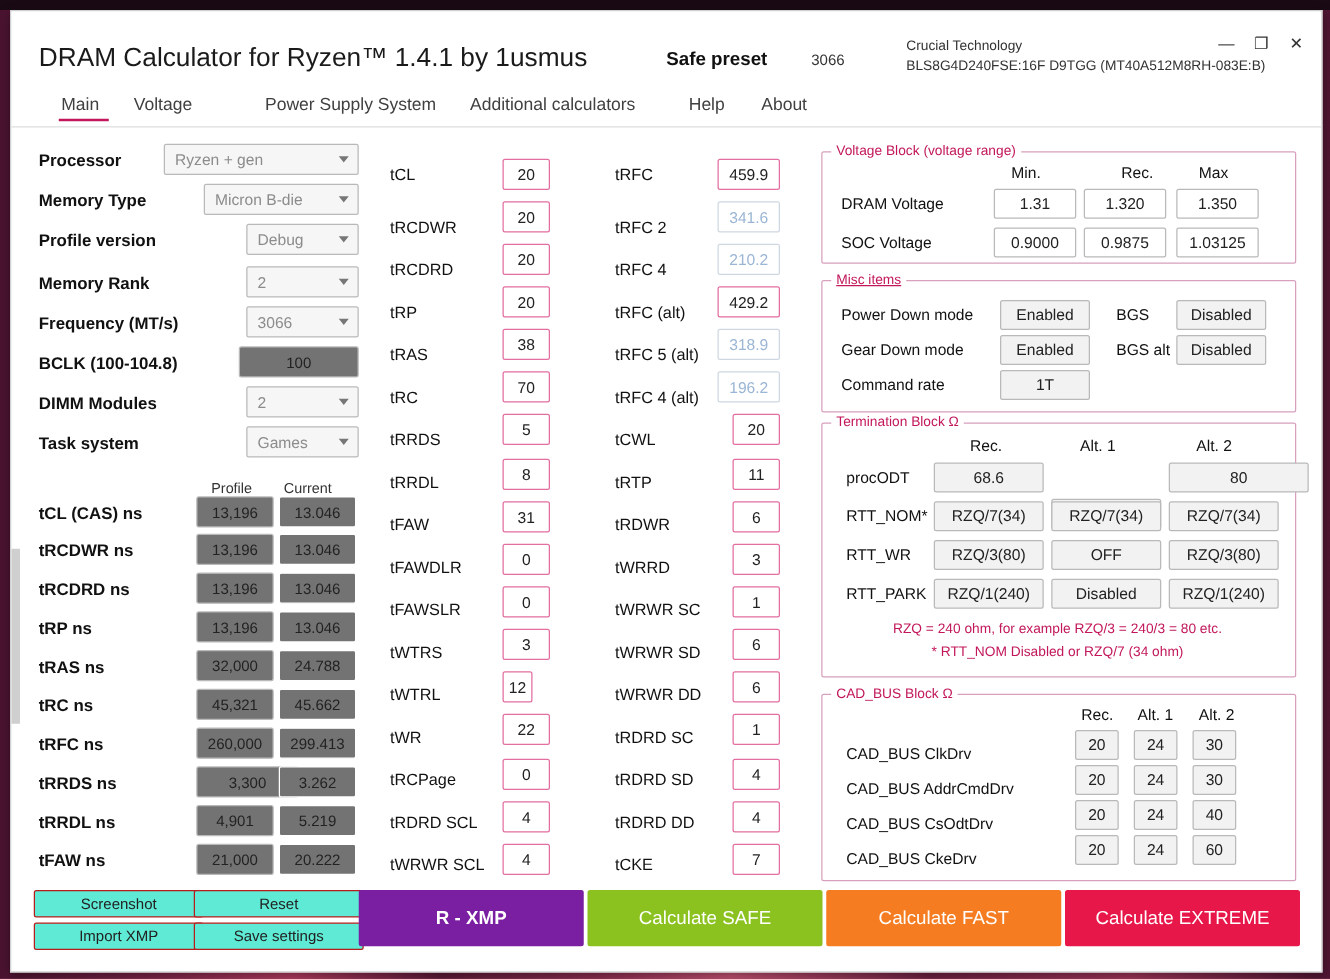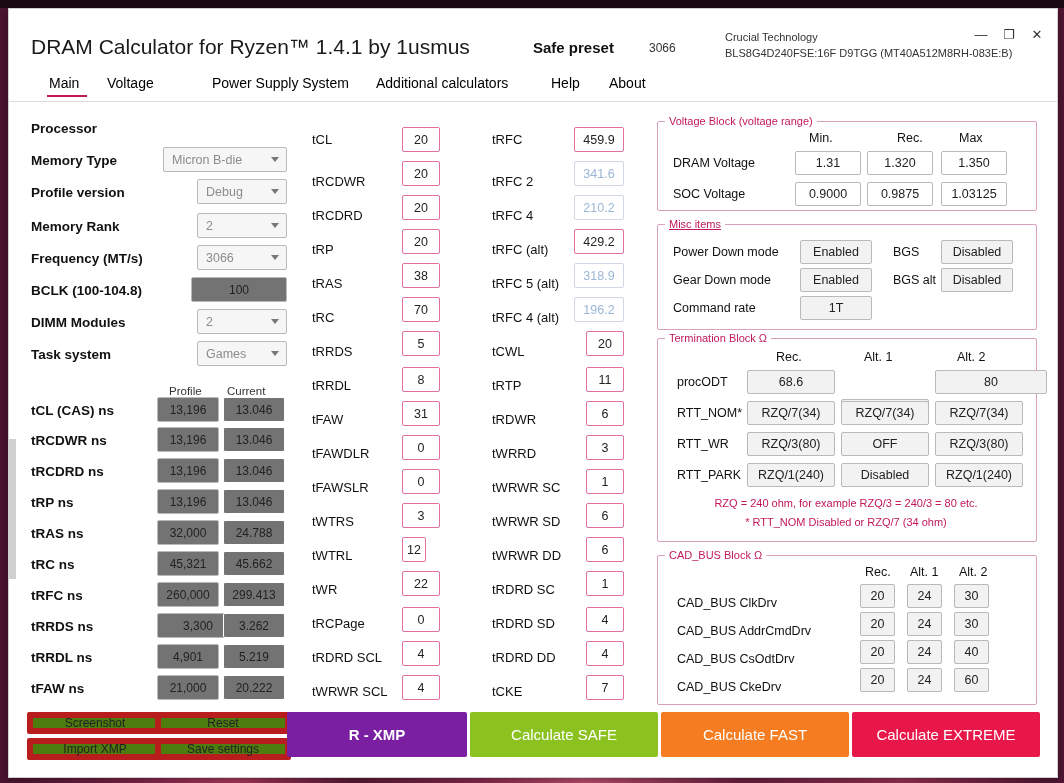--- a/index.html
+++ b/index.html
@@ -26,21 +26,21 @@
   .titlebar{position:relative;height:56px;}
   .app-title{
     position:absolute;left:22px;top:26px;font-size:21px;color:#1a1a1a;
   }
   .preset-label{position:absolute;left:524px;top:30px;font-size:15px;font-weight:bold;color:#111;}
   .preset-freq{position:absolute;left:640px;top:32px;font-size:12px;color:#333;}
   .mem-vendor{position:absolute;left:716px;top:22px;font-size:11px;color:#333;}
   .mem-part{position:absolute;left:716px;top:38px;font-size:11px;color:#333;}
   .wbtns{position:absolute;right:6px;top:14px;display:flex;gap:0px;}
   .wbtn{width:28px;height:22px;display:flex;align-items:center;justify-content:center;font-size:13px;color:#333;}
-  .menu-item{position:absolute;top:66px;font-size:14px;color:#000000;cursor:pointer;}
+  .menu-item{position:absolute;top:66px;font-size:14px;color:#404040;cursor:pointer;}
   .menu-underline{position:absolute;top:86px;height:2px;background:#c2185b;}
   .hr{position:absolute;left:0;top:92px;width:100%;height:1px;background:#ddd;}
   
   .lbl{position:absolute;font-size:13.5px;font-weight:bold;color:#111;}
   .sel{
     position:absolute;height:25px;border:1px solid #b9b9b9;background:#f6f6f6;
     border-radius:2px;font-size:12.5px;color:#8c8c8c;display:flex;align-items:center;
     padding-left:8px;box-sizing:border-box;
   }
   .sel .caret{position:absolute;right:7px;top:9px;width:0;height:0;
@@ -65,21 +65,21 @@
   .gbox{
     position:absolute;height:24px;border:1px solid #b9b9b9;background:#f2f2f2;border-radius:2px;
     display:flex;align-items:center;justify-content:center;font-size:12.5px;color:#222;box-sizing:border-box;
   }
   .gbox.white{background:#fff;}
   .ghead{position:absolute;font-size:12.5px;color:#111;}
   .gname{position:absolute;font-size:12.5px;color:#111;}
   .note{position:absolute;font-size:11px;color:#c2185b;text-align:center;}
   
   .sbtn{
-    position:absolute;height:22px;background:#4d7c0f;border:6px solid #b91c1c;border-radius:2px;
+    position:absolute;height:22px;background:#5eead4;border:1px solid #b91c1c;border-radius:2px;
     display:flex;align-items:center;justify-content:center;font-size:12px;color:#222;box-sizing:border-box;
   }
   .bigbtn{
     position:absolute;height:45px;display:flex;align-items:center;justify-content:center;
     font-size:15px;color:#fff;border-radius:2px;box-sizing:border-box;
   }
   .bigbtn.xmp{background:#7b1fa2;font-weight:bold;}
   .bigbtn.safe{background:#8bc220;}
   .bigbtn.fast{background:#f57c20;}
   .bigbtn.extreme{background:#e8174a;}
@@ -112,20 +112,24 @@
   <div class="menu-item" style="left:98px;">Voltage</div>
   <div class="menu-item" style="left:203px;">Power Supply System</div>
   <div class="menu-item" style="left:367px;">Additional calculators</div>
   <div class="menu-item" style="left:542px;">Help</div>
   <div class="menu-item" style="left:600px;">About</div>
   <div class="hr"></div>
 
   <div class="scroll-tab"></div>
 
   <div class="lbl" style="left:22px;top:112px;">Processor</div>
+  <div class="sel" style="left:122px;top:106px;width:156px;">
+    <span>Ryzen + gen</span>
+      <span class="caret"></span>
+  </div>
 
   <div class="lbl" style="left:22px;top:144px;">Memory Type</div>
   <div class="sel" style="left:154px;top:138px;width:124px;">
     <span>Micron B-die</span>
       <span class="caret"></span>
   </div>
 
   <div class="lbl" style="left:22px;top:176px;">Profile version</div>
   <div class="sel" style="left:188px;top:170px;width:90px;">
     <span>Debug</span>

